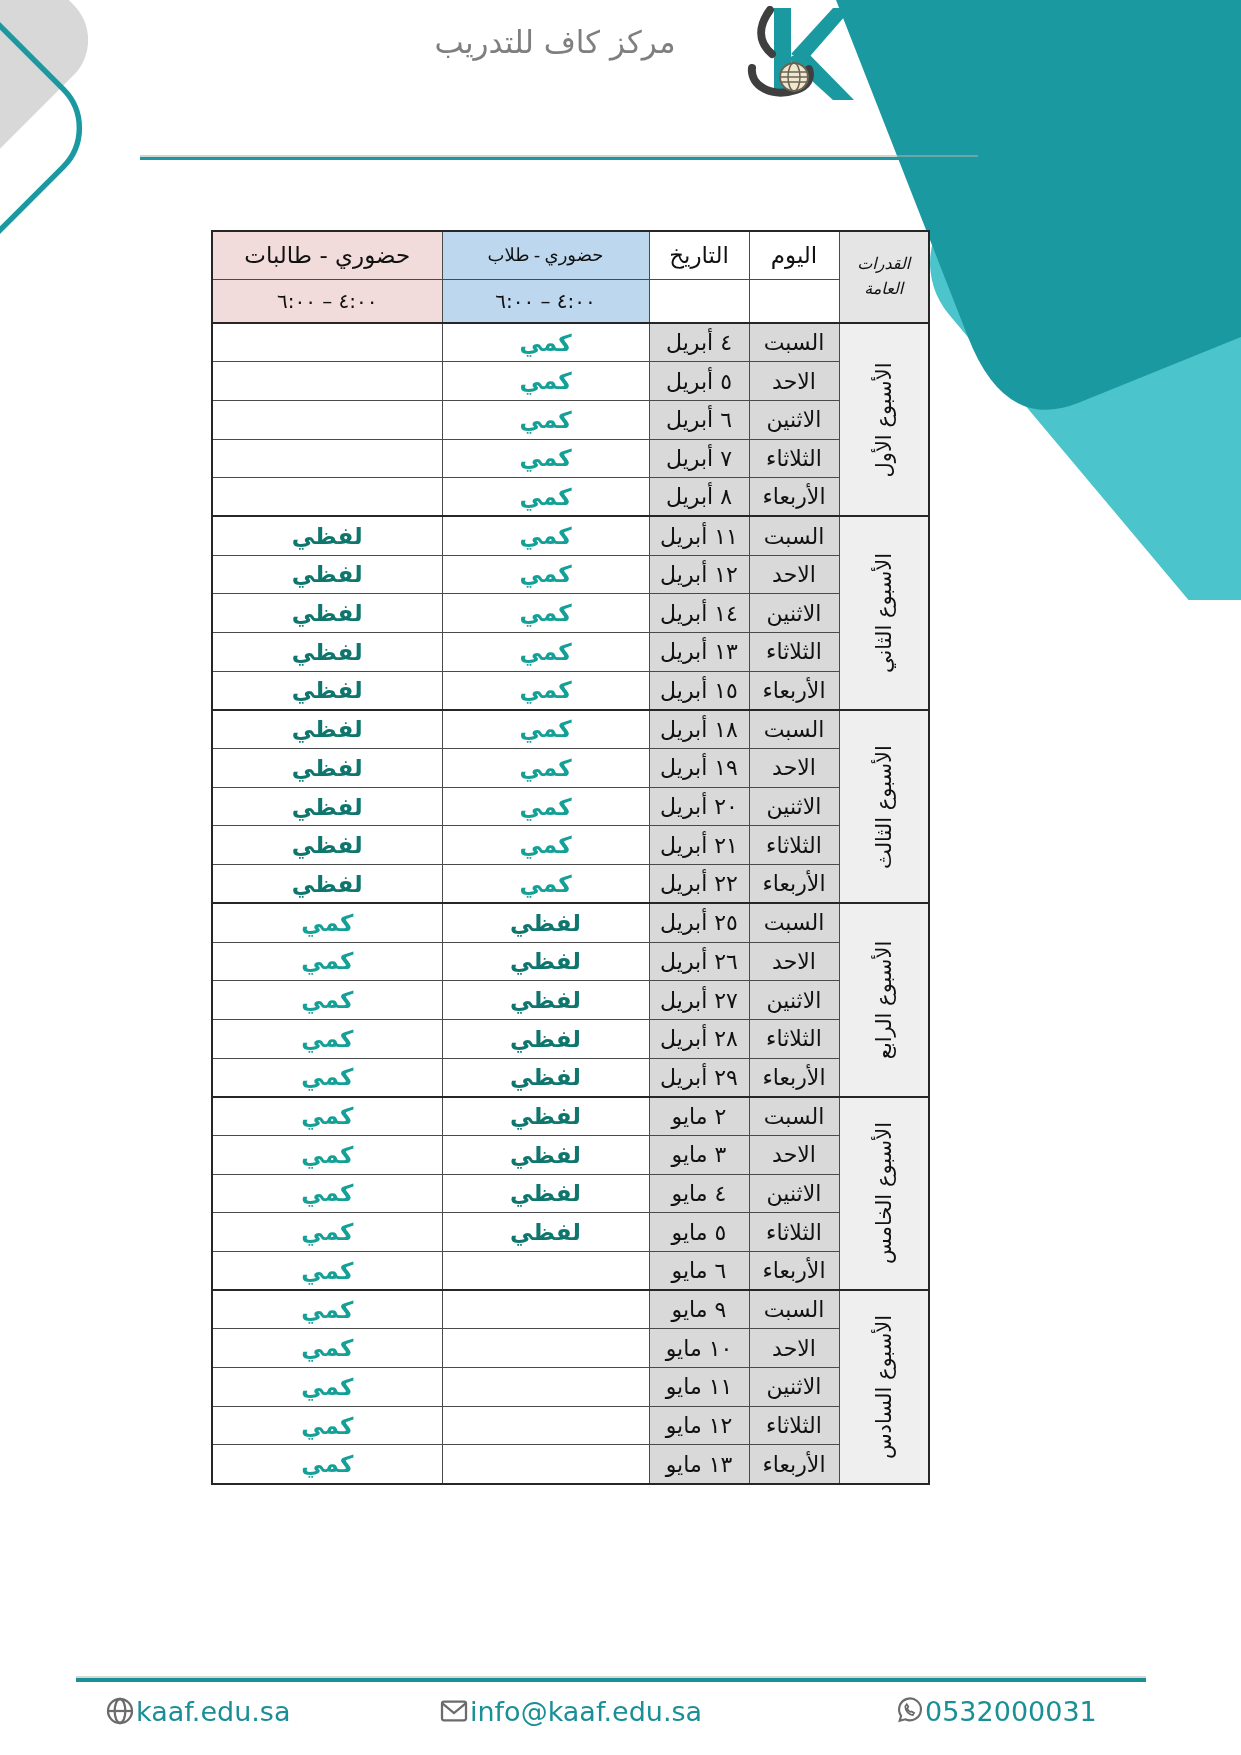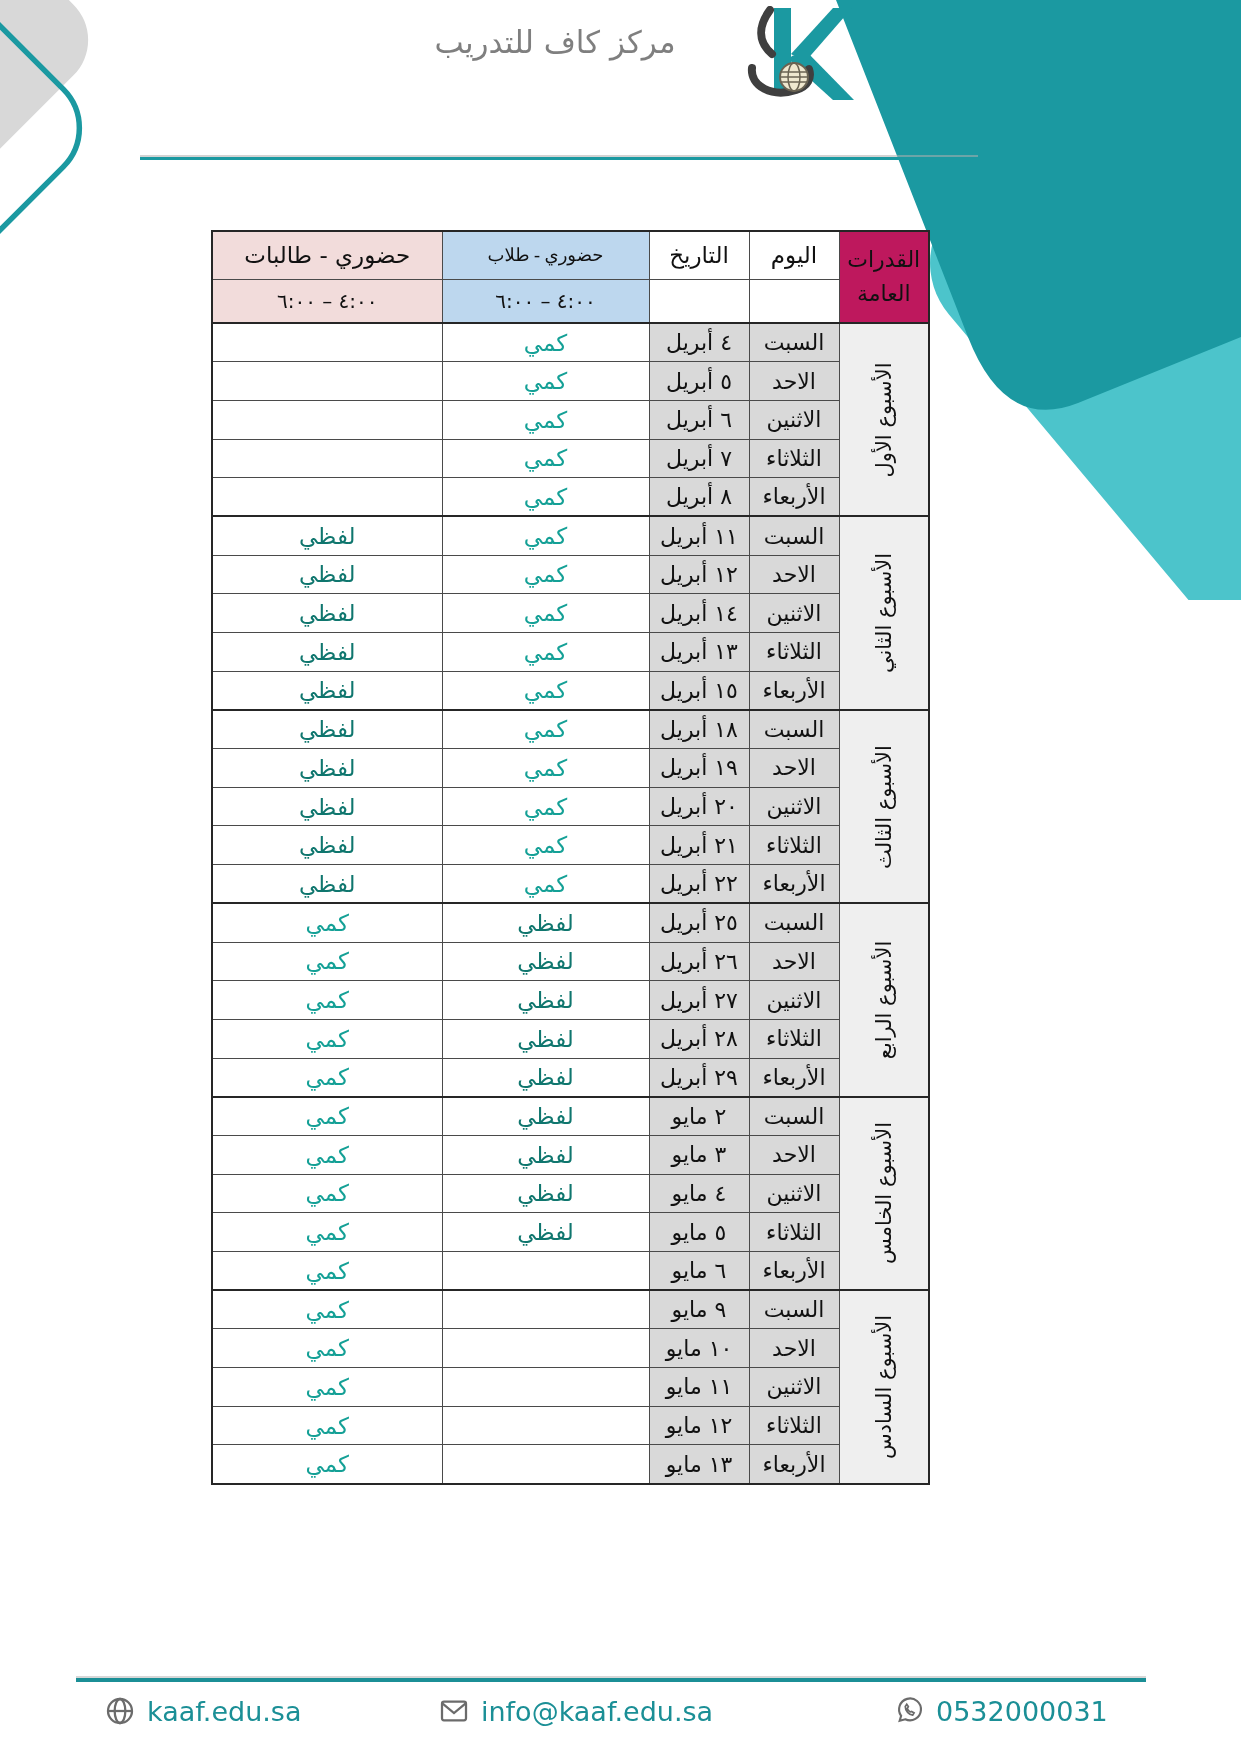--- a/index.html
+++ b/index.html
@@ -18,39 +18,39 @@
                    background:#1b99a1;box-shadow:0 -2px 0 rgba(175,175,175,.55);}
   
   .table-wrap{position:absolute;top:230px;left:213px;width:717px;}
   table{width:717px;border-collapse:collapse;table-layout:fixed;direction:rtl;
         border:2.5px solid #262626;}
   th,td{border:1px solid #4a4a4a;padding:0;text-align:center;vertical-align:middle;
         font-weight:400;color:#111;overflow:hidden;}
   tr.h1{height:48px;} tr.h2{height:44px;}
   tbody tr{height:38.7px;}
   tbody tr.wk-start td{border-top:2.5px solid #262626;}
-  th.apt-h{background:#be185d;font-size:22px;line-height:1.55;}
+  th.apt-h{background:#e5e5e5;font-size:16px;line-height:1.55;font-style:italic;}
   th.day-h,th.date-h{background:#ffffff;font-size:23px;}
   th.boys-h{background:#bdd7ee;font-size:18px;font-family:Liberation Serif, serif;}
   th.girls-h{background:#f2dcdb;font-size:23px;}
   th.boys-t{background:#bdd7ee;font-size:20px;}
   th.girls-t{background:#f2dcdb;font-size:20px;}
   th.empty-h{background:#ffffff;}
   td.day,td.date{background:#d9d9d9;font-size:22px;}
-  td.slot{background:#ffffff;font-size:23px;font-weight:400;}
+  td.slot{background:#ffffff;font-size:23px;font-weight:700;}
   td.slot.kami{color:#14a096;}
   td.slot.lafzi{color:#0f766e;}
   td.week{background:#efefef;position:relative;}
   td.week span{position:absolute;top:50%;left:50%;
                transform:translate(-50%,-50%) rotate(-90deg);
                white-space:nowrap;font-size:21px;color:#111;}
   
   .footer-line{position:absolute;top:1678px;left:76px;width:1070px;height:3.5px;
                background:#1b8f96;box-shadow:0 -2px 0 rgba(175,175,175,.5);}
-  .footer-item{position:absolute;top:1695px;display:flex;align-items:center;gap:11px;
+  .footer-item{position:absolute;top:1695px;display:flex;align-items:center;
                font-size:27px;color:#1b8f96;direction:ltr;}
   #f-web{left:104px;} #f-mail{left:438px;} #f-phone{left:893px;}
   .footer-item svg{display:block;}
 </style>
 </head>
 <body>
 
 <div class="page">
 
   <svg id="header-decor" width="1241" height="600" viewBox="0 0 1241 600">

